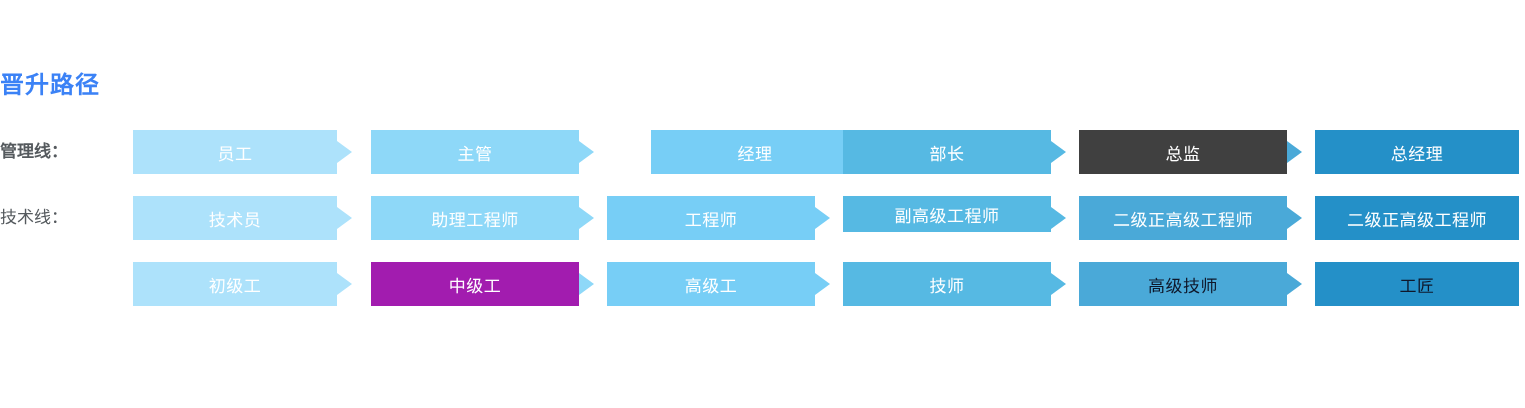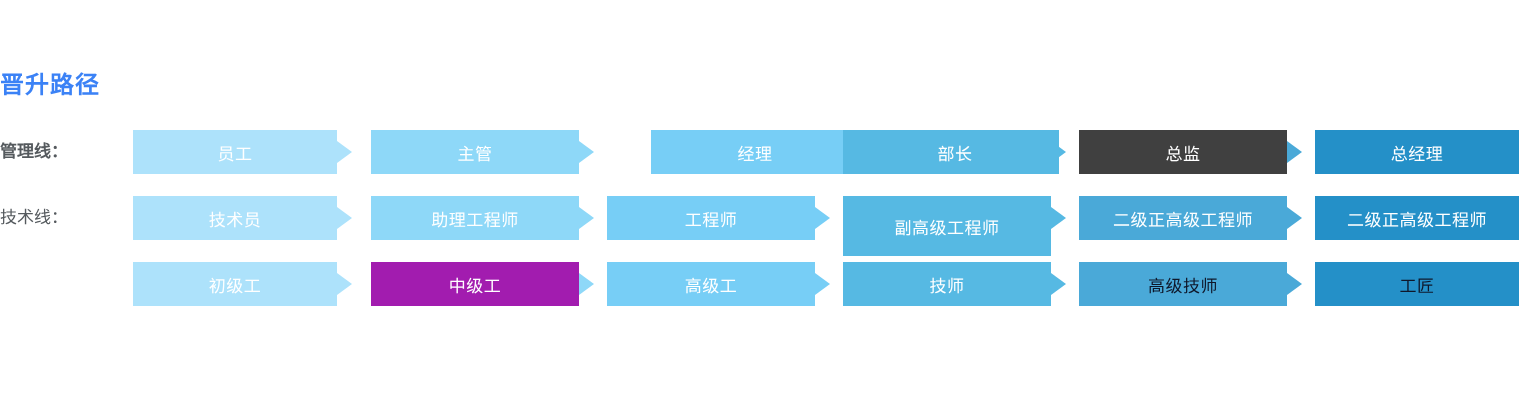--- a/index.html
+++ b/index.html
@@ -119,21 +119,21 @@
           </div>
           <div class="stage" style="left: 238px; width: 208px; height: 44px;">
             <div class="stage-body" style="background: rgb(142, 216, 248); height: 44px; color: rgb(255, 255, 255);">主管</div>
             <span class="stage-arrow" style="border-left-color: rgb(142, 216, 248);"></span>
           </div>
           <div class="stage" style="left: 474px; width: 208px; height: 44px; margin-left: 44px;">
             <div class="stage-body" style="background: rgb(119, 206, 246); height: 44px; color: rgb(255, 255, 255);">经理</div>
             <span class="stage-arrow" style="border-left-color: rgb(119, 206, 246);"></span>
           </div>
           <div class="stage" style="left: 710px; width: 208px; height: 44px;">
-            <div class="stage-body" style="background: rgb(86, 185, 227); height: 44px; color: rgb(255, 255, 255); padding-left: 8px;">部长</div>
+            <div class="stage-body" style="background: rgb(86, 185, 227); height: 44px; color: rgb(255, 255, 255);">部长</div>
             <span class="stage-arrow" style="border-left-color: rgb(86, 185, 227);"></span>
           </div>
           <div class="stage" style="left: 946px; width: 208px; height: 44px;">
             <div class="stage-body" style="background: #404040; height: 44px; color: rgb(255, 255, 255);">总监</div>
             <span class="stage-arrow" style="border-left-color: rgb(74, 169, 216);"></span>
           </div>
           <div class="stage" style="left: 1182px; width: 204px; height: 44px;">
             <div class="stage-body" style="background: rgb(36, 144, 200); height: 44px; color: rgb(255, 255, 255);">总经理</div>
           </div>
         </div>
@@ -147,21 +147,21 @@
           </div>
           <div class="stage" style="left: 238px; width: 208px; height: 44px;">
             <div class="stage-body" style="background: rgb(142, 216, 248); height: 44px; color: rgb(255, 255, 255);">助理工程师</div>
             <span class="stage-arrow" style="border-left-color: rgb(142, 216, 248);"></span>
           </div>
           <div class="stage" style="left: 474px; width: 208px; height: 44px;">
             <div class="stage-body" style="background: rgb(119, 206, 246); height: 44px; color: rgb(255, 255, 255);">工程师</div>
             <span class="stage-arrow" style="border-left-color: rgb(119, 206, 246);"></span>
           </div>
           <div class="stage" style="left: 710px; width: 208px; height: 44px;">
-            <div class="stage-body" style="background: rgb(86, 185, 227); height: 60px; color: rgb(255, 255, 255);">副高级工程师</div>
+            <div class="stage-body" style="background: rgb(86, 185, 227); height: 36px; color: rgb(255, 255, 255);">副高级工程师</div>
             <span class="stage-arrow" style="border-left-color: rgb(86, 185, 227);"></span>
           </div>
           <div class="stage" style="left: 946px; width: 208px; height: 44px;">
             <div class="stage-body" style="background: rgb(74, 169, 216); height: 44px; color: rgb(255, 255, 255);">二级正高级工程师</div>
             <span class="stage-arrow" style="border-left-color: rgb(74, 169, 216);"></span>
           </div>
           <div class="stage" style="left: 1182px; width: 204px; height: 44px;">
             <div class="stage-body" style="background: rgb(36, 144, 200); height: 44px; color: rgb(255, 255, 255);">二级正高级工程师</div>
           </div>
         </div>

